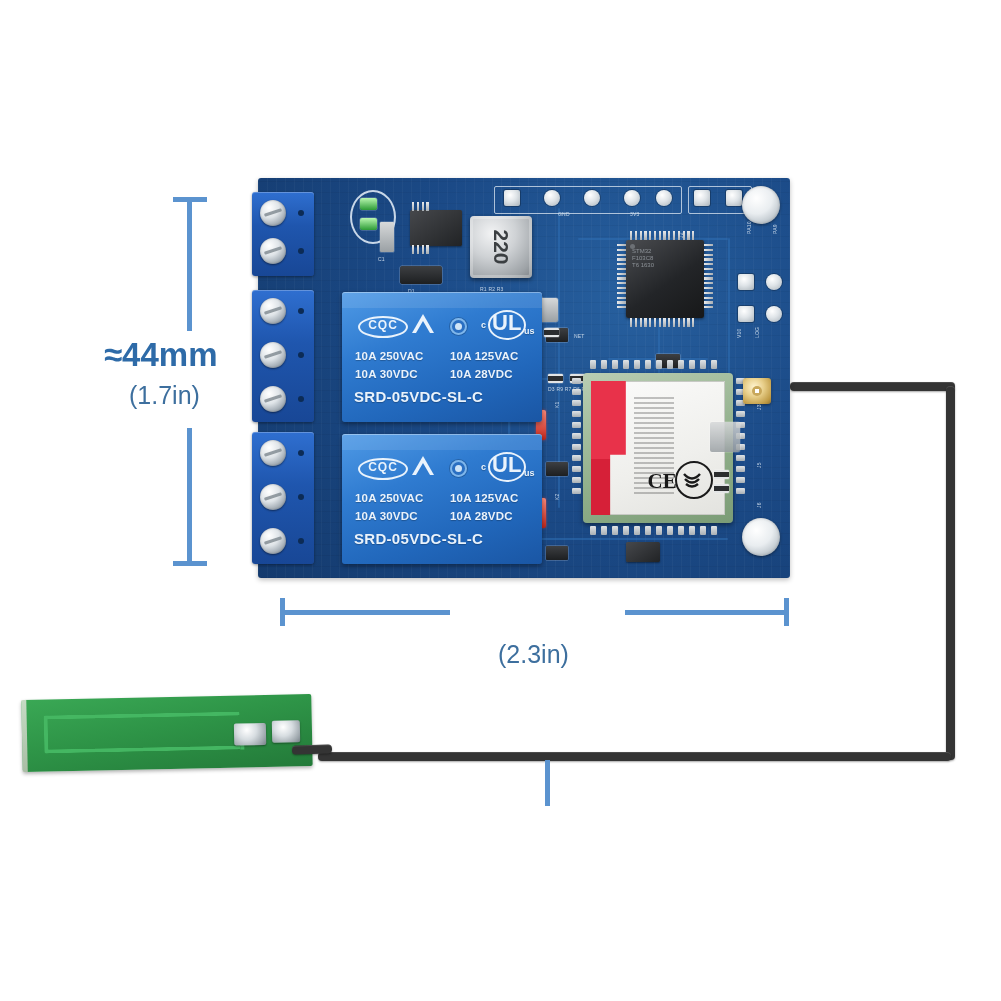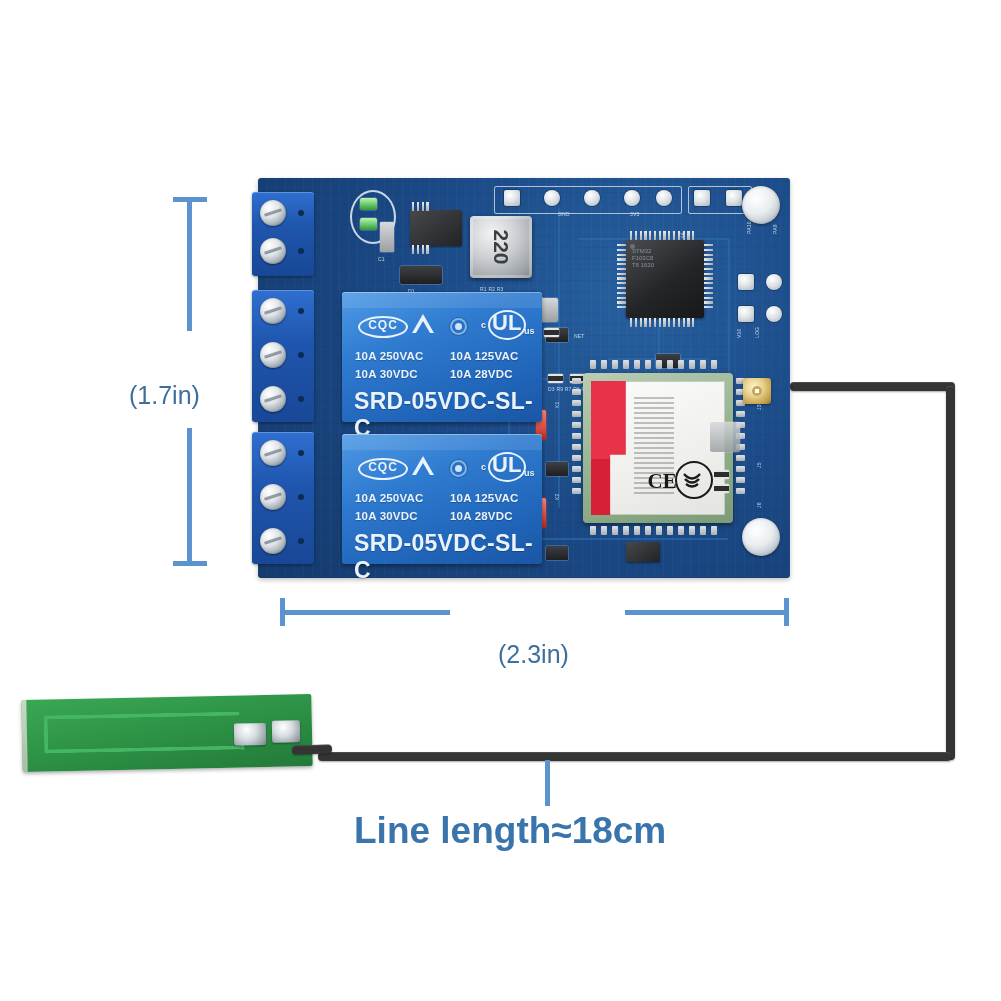--- a/index.html
+++ b/index.html
@@ -43,21 +43,21 @@
   .term-hole{position:absolute;width:6px;height:6px;border-radius:50%;background:#0c2b55;}
 
   
   .relay{position:absolute;width:200px;height:130px;border-radius:3px;
     background:linear-gradient(160deg,#4f9ae6 0%,#2f7bd0 35%,#2167bb 70%,#1a56a4 100%);
     box-shadow:0 2px 5px rgba(0,0,0,.4), inset 0 1px 0 rgba(255,255,255,.35);}
   .relay .rtop{position:absolute;left:0;right:0;top:0;height:16px;background:rgba(255,255,255,.10);border-radius:3px 3px 0 0;}
   .relay .lbl{position:absolute;color:#eaf3fc;text-shadow:0 1px 1px rgba(0,0,0,.25);
     font-family:"Liberation Sans",sans-serif;font-weight:bold;}
   .relay .rating{font-size:11.5px;letter-spacing:.2px;}
-  .relay .model{font-size:23px;letter-spacing:.3px;}
+  .relay .model{font-size:15px;letter-spacing:.3px;}
   .cqc{position:absolute;left:16px;top:24px;width:46px;height:18px;border:2px solid #eaf3fc;border-radius:50%;
     color:#eaf3fc;font-size:12px;font-weight:bold;text-align:center;line-height:15px;letter-spacing:1px;}
   .tri{position:absolute;left:70px;top:22px;width:0;height:0;border-left:11px solid transparent;
     border-right:11px solid transparent;border-bottom:19px solid transparent;
     box-sizing:border-box;}
   .tri:before{content:"";position:absolute;left:-11px;top:0;width:0;height:0;
     border-left:11px solid transparent;border-right:11px solid transparent;border-bottom:19px solid #eaf3fc;}
   .tri:after{content:"";position:absolute;left:-7px;top:7px;width:0;height:0;
     border-left:7px solid transparent;border-right:7px solid transparent;border-bottom:12px solid #2f7bd0;}
   .ulmark{position:absolute;color:#eaf3fc;font-weight:bold;font-size:22px;}
@@ -467,26 +467,26 @@
   <div class="antenna">
     <div class="edge"></div>
     <div class="meander"></div>
     <div class="solderpad" style="left:212px;top:28px;width:32px;height:22px;"></div>
     <div class="solderpad" style="left:250px;top:26px;width:28px;height:22px;"></div>
   </div>
   <div class="cable" style="left:292px;top:745px;width:40px;height:9px;transform:rotate(-2deg);"></div>
 
   <div class="dimcap" style="left:173px;top:197px;width:34px;height:5px;"></div>
   <div class="dimline" style="left:187px;top:199px;width:5px;height:132px;"></div>
+  <div class="dimtext" style="left:104px;top:336px;font-size:33px;">≈44mm</div>
   <div class="dimsub" style="left:129px;top:381px;font-size:25px;">(1.7in)</div>
   <div class="dimline" style="left:187px;top:428px;width:5px;height:135px;"></div>
   <div class="dimcap" style="left:173px;top:561px;width:34px;height:5px;"></div>
 
   <div class="dimcap" style="left:280px;top:598px;width:5px;height:28px;"></div>
   <div class="dimline" style="left:282px;top:610px;width:168px;height:5px;"></div>
   <div class="dimsub" style="left:498px;top:640px;font-size:25px;">(2.3in)</div>
   <div class="dimline" style="left:625px;top:610px;width:162px;height:5px;"></div>
   <div class="dimcap" style="left:784px;top:598px;width:5px;height:28px;"></div>
 
   <div class="dimline" style="left:545px;top:760px;width:5px;height:46px;"></div>
-  <div class="caption" style="left:354px;top:810px;">Line length≈18cm</div>
 
 </div>
 
 </body></html>

